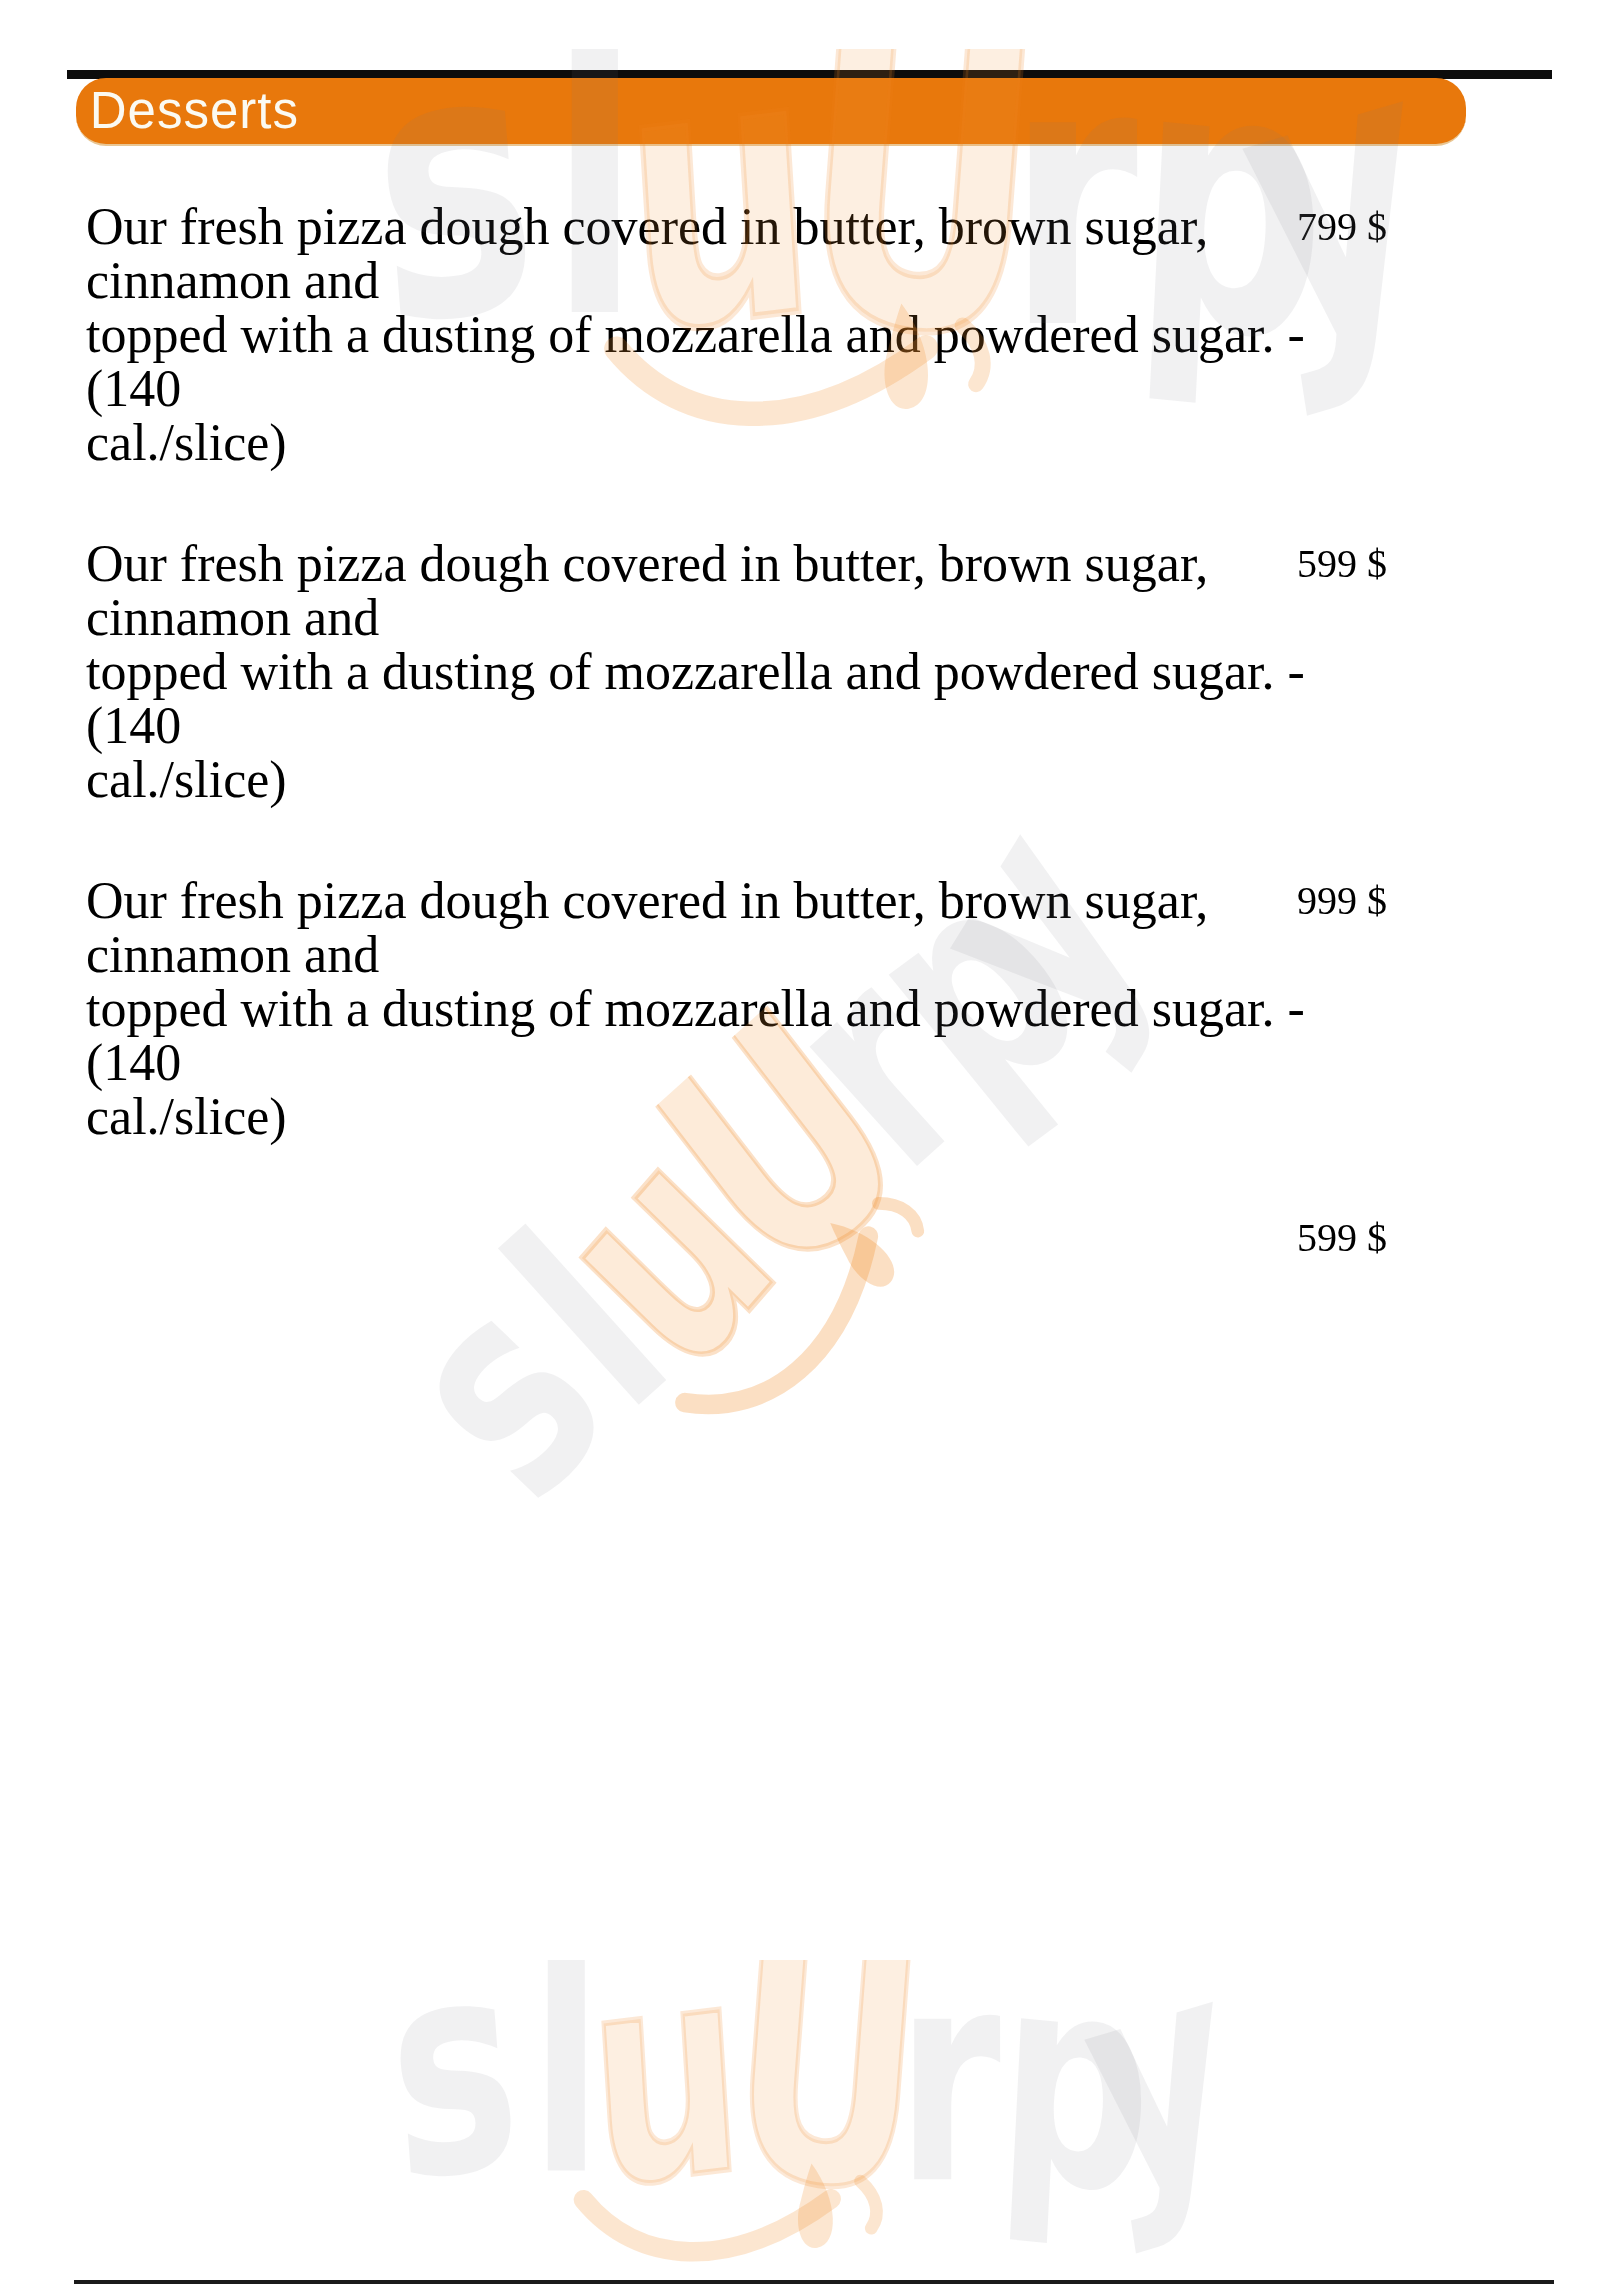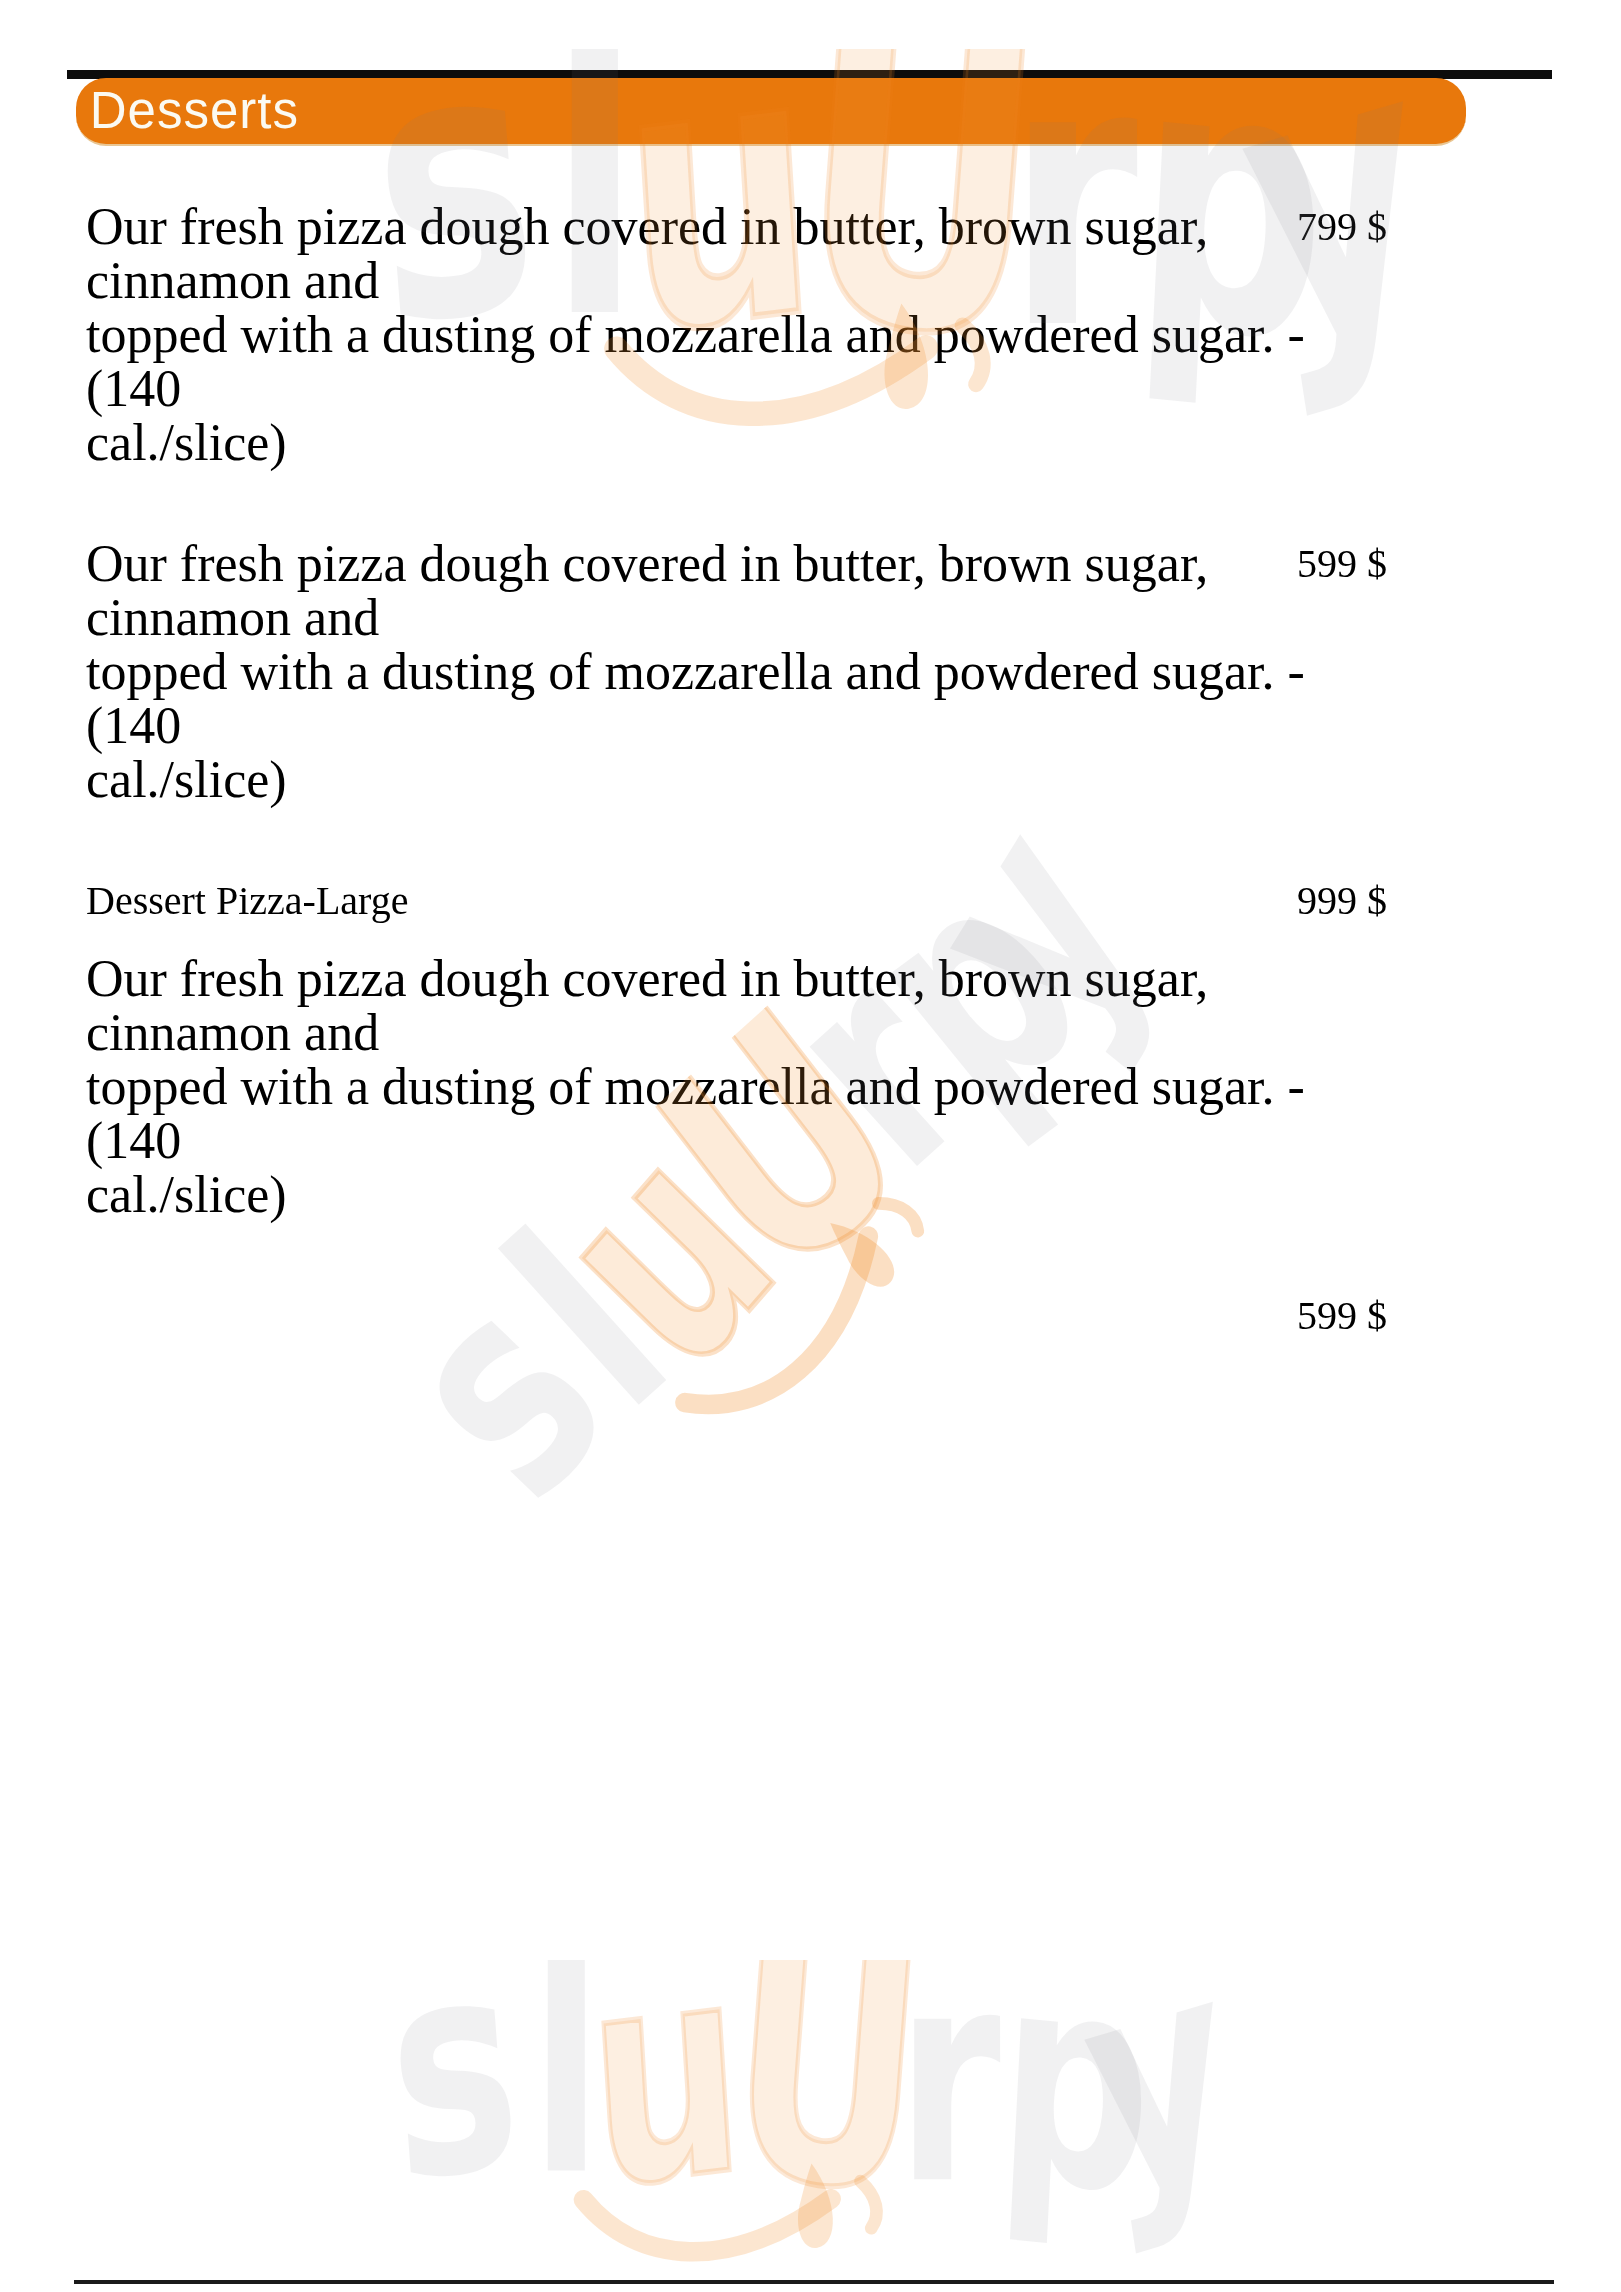--- a/index.html
+++ b/index.html
@@ -105,21 +105,20 @@
   </div>
 
   <div class="menu-item">
     <div class="item-price">599 $</div>
     <div class="item-desc">Our fresh pizza dough covered in butter, brown sugar, cinnamon and
 topped with a dusting of mozzarella and powdered sugar. - (140
 cal./slice)</div>
   </div>
 
   <div class="menu-item">
-    <div class="item-name">Dessert Pizza-Large</div>
     <div class="item-price">999 $</div>
     <div class="item-desc">Our fresh pizza dough covered in butter, brown sugar, cinnamon and
 topped with a dusting of mozzarella and powdered sugar. - (140
 cal./slice)</div>
   </div>
 
   <div class="menu-item">
     <div class="item-price">599 $</div>
   </div>
 

